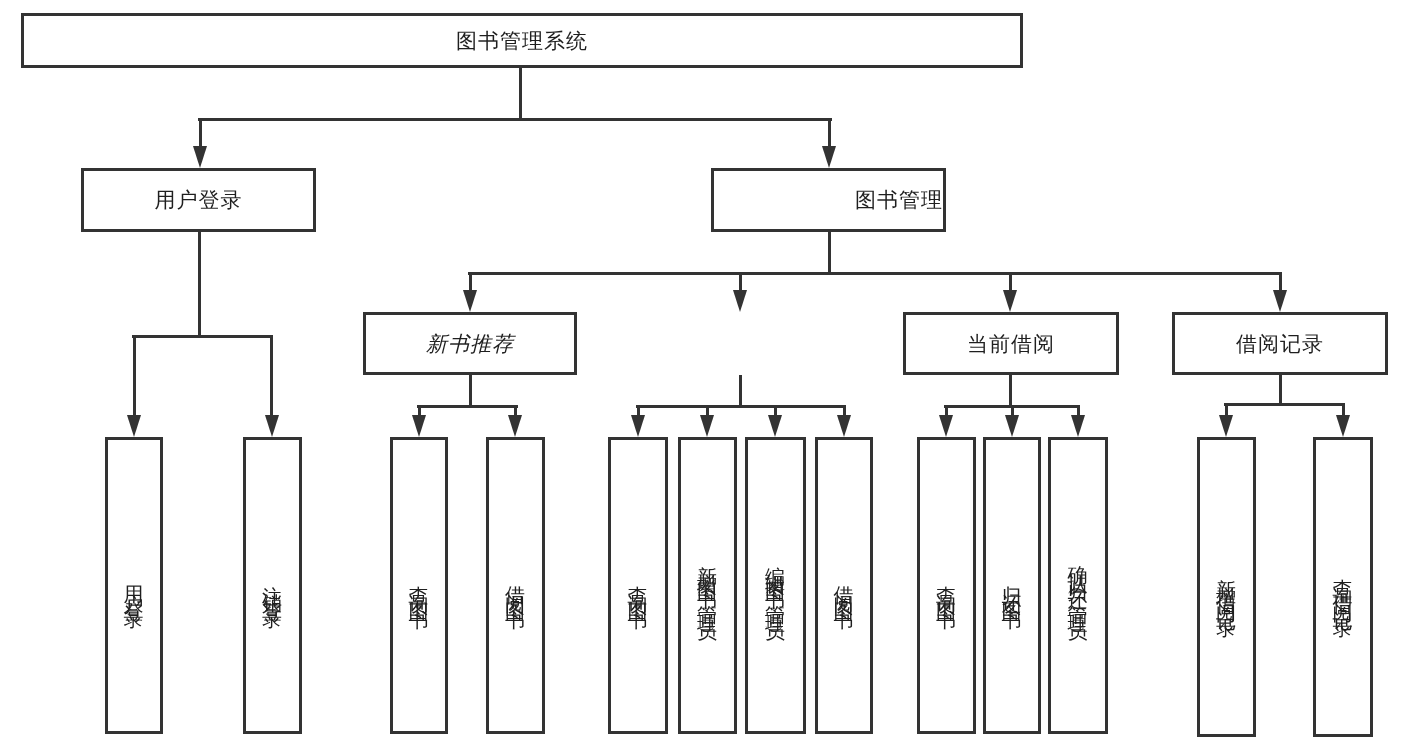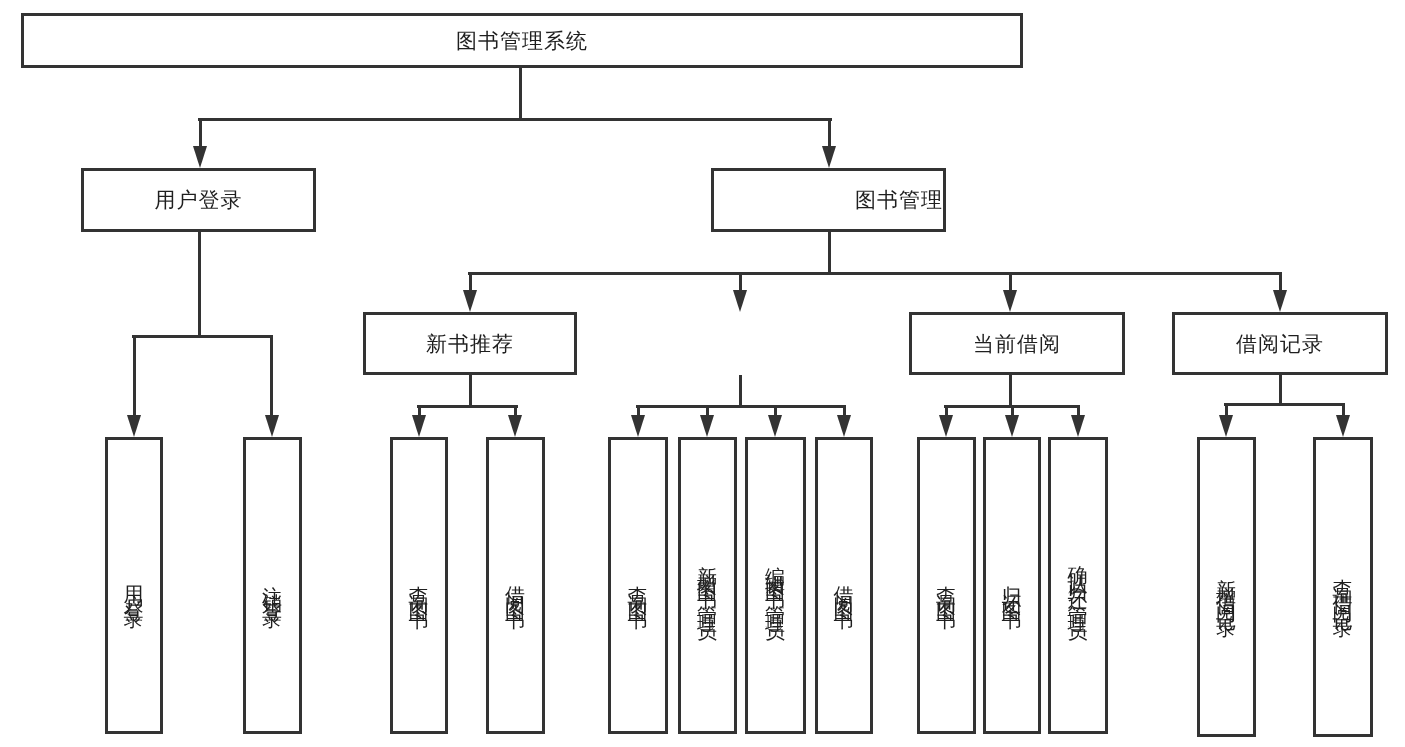--- a/index.html
+++ b/index.html
@@ -92,24 +92,24 @@
   <div class="line" style="left:468px; top:272px; width:814px; height:3px;"></div>
   <div class="line" style="left:469px; top:272px; width:3px; height:20px;"></div>
   <div class="arrowhead" style="left:463px; top:290px;"></div>
   <div class="line" style="left:739px; top:272px; width:3px; height:20px;"></div>
   <div class="arrowhead" style="left:733px; top:290px;"></div>
   <div class="line" style="left:1009px; top:272px; width:3px; height:20px;"></div>
   <div class="arrowhead" style="left:1003px; top:290px;"></div>
   <div class="line" style="left:1279px; top:272px; width:3px; height:20px;"></div>
   <div class="arrowhead" style="left:1273px; top:290px;"></div>
 
-  <div class="box" style="left:363px; top:312px; width:214px; height:63px;">
+  <div class="box" style="left:363px; top:312px; width:214px; height:63px;font-style:italic;">
     <span class="hlabel">新书推荐</span>
   </div>
-  <div class="box" style="left:903px; top:312px; width:216px; height:63px;margin-left:6px;">
+  <div class="box" style="left:903px; top:312px; width:216px; height:63px;">
     <span class="hlabel">当前借阅</span>
   </div>
   <div class="box" style="left:1172px; top:312px; width:216px; height:63px;">
     <span class="hlabel">借阅记录</span>
   </div>
 
   <div class="line" style="left:469px; top:375px; width:3px; height:31px;"></div>
   <div class="line" style="left:417px; top:405px; width:101px; height:3px;"></div>
   <div class="line" style="left:418px; top:405px; width:3px; height:13px;"></div>
   <div class="arrowhead" style="left:412px; top:415px;"></div>

